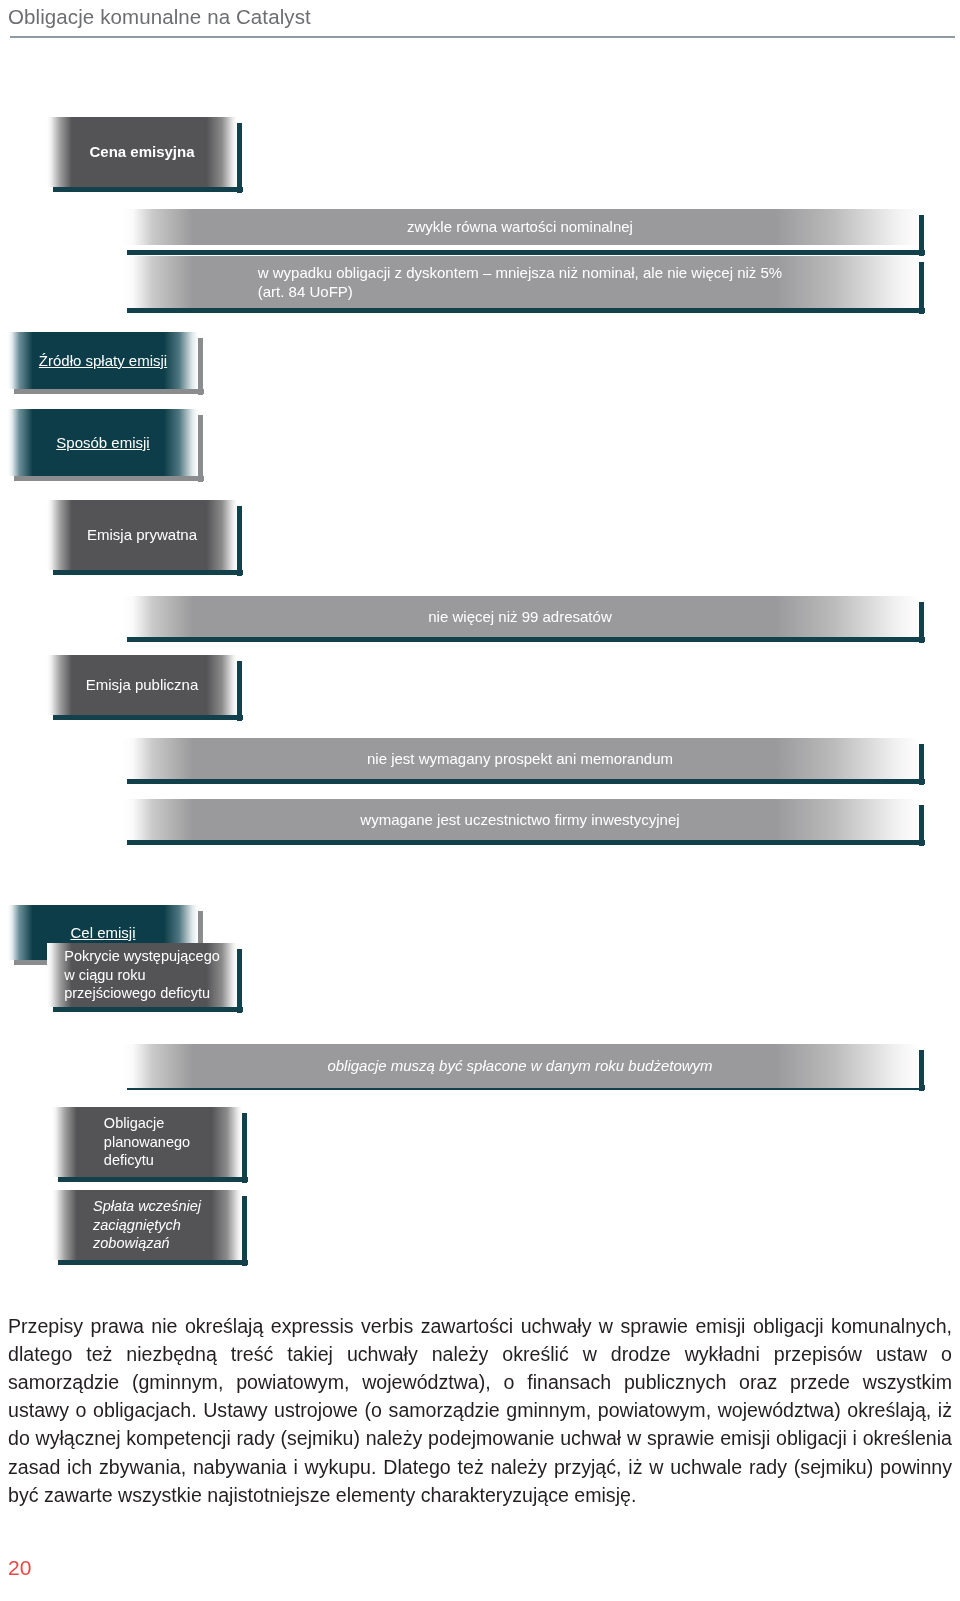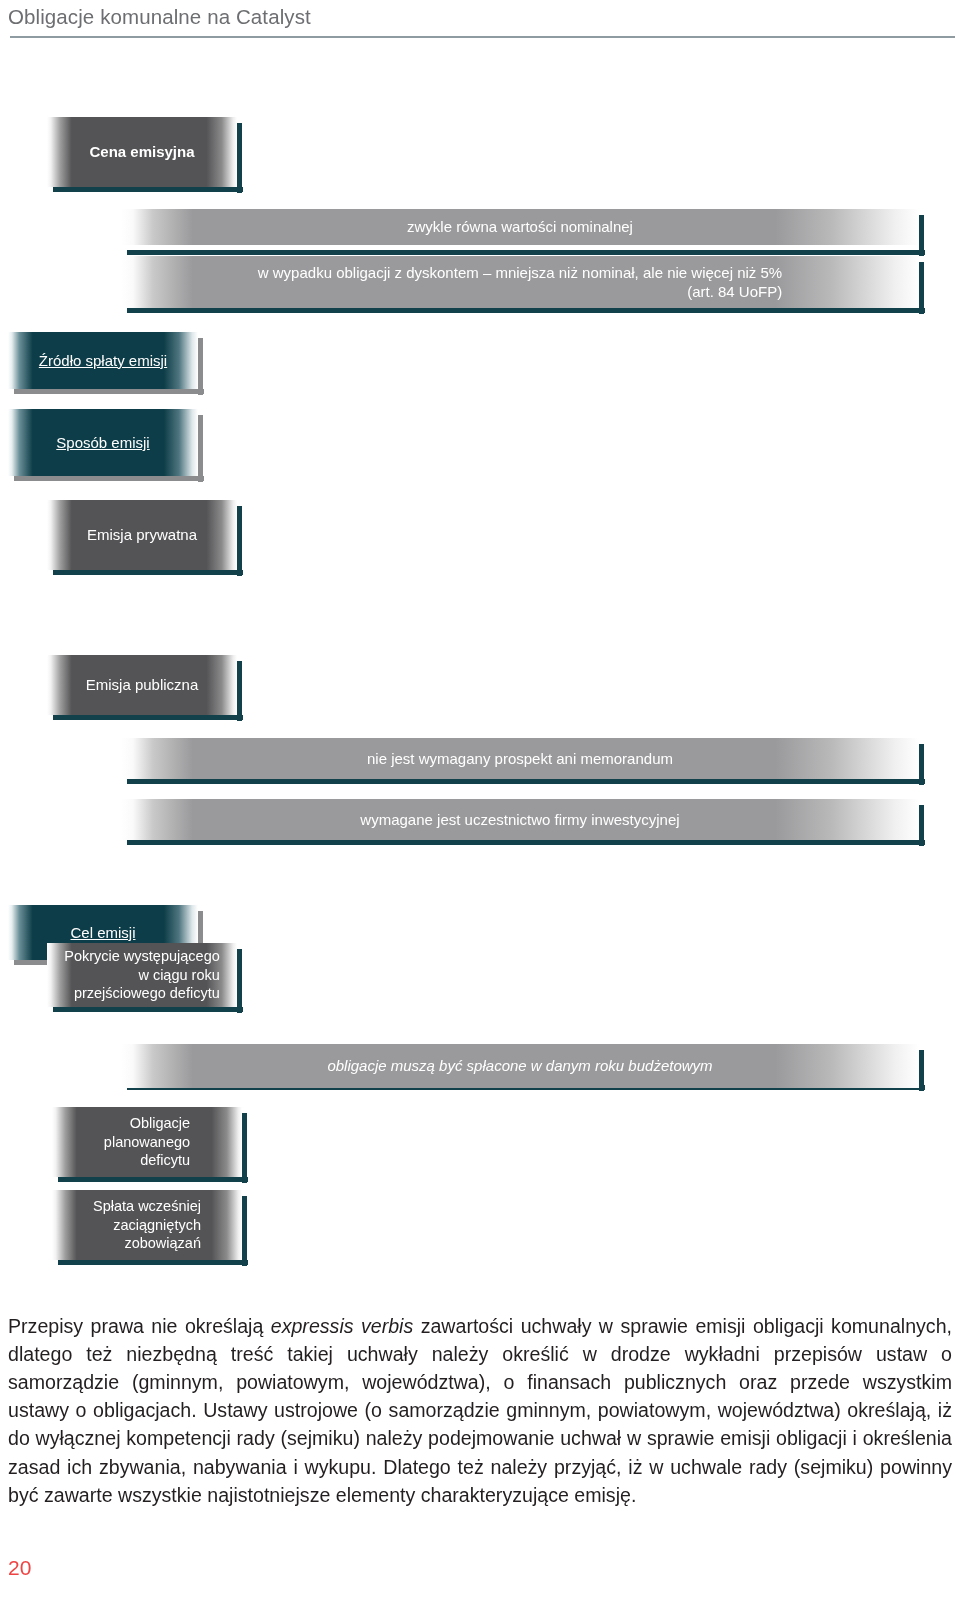--- a/index.html
+++ b/index.html
@@ -57,21 +57,21 @@
   }
   .node .face {
     position: absolute;
     left: 0;
     top: 0;
     right: 0;
     bottom: 0;
     display: flex;
     align-items: center;
     justify-content: center;
-    text-align: right;
+    text-align: left;
     color: #ffffff;
     line-height: 1.28;
     padding: 18px 10px;
     box-sizing: border-box;
   }
   
   .node .sh-right {
     position: absolute;
     top: 6px;
     width: 5px;
@@ -117,21 +117,21 @@
     left: 8px;
     top: 1292px;
     width: 944px;
     font-size: 19.6px;
     line-height: 1.44;
     color: #231f20;
     text-align: justify;
     text-justify: inter-word;
     hyphens: manual;
   }
-  #body-copy .ital { font-style: italic; }
+  #body-copy .ital { }
 
   
   #folio {
     position: absolute;
     left: 8px;
     top: 1556px;
     font-size: 21px;
     color: #ef4444;
   }
 </style>
@@ -175,20 +175,25 @@
     <div class="sh-bottom" style="top:67px;  width:190px;"></div>
     <div class="face">Sposób emisji</div>
   </div>
 
   <div class="node kind-grey" style="left:47px; top:500px; width:190px; height:70px;">
     <div class="sh-right" style="left:190px; height:70px;"></div>
     <div class="sh-bottom" style="top:70px;  width:190px;"></div>
     <div class="face" style="font-weight:400;">Emisja prywatna</div>
   </div>
 
+  <div class="node kind-bar" style="left:121px; top:596px; width:798px; height:41px;">
+    <div class="sh-right" style="left:798px; height:41px;"></div>
+    <div class="sh-bottom" style="top:41px;  width:798px;"></div>
+    <div class="face">nie więcej niż 99 adresatów</div>
+  </div>
 
   <div class="node kind-grey" style="left:47px; top:655px; width:190px; height:60px;">
     <div class="sh-right" style="left:190px; height:60px;"></div>
     <div class="sh-bottom" style="top:60px;  width:190px;"></div>
     <div class="face" style="font-weight:400;">Emisja publiczna</div>
   </div>
 
   <div class="node kind-bar" style="left:121px; top:738px; width:798px; height:41px;">
     <div class="sh-right" style="left:798px; height:41px;"></div>
     <div class="sh-bottom" style="top:41px;  width:798px;"></div>
@@ -225,21 +230,21 @@
     <div class="sh-right" style="left:190px; height:70px;"></div>
     <div class="sh-bottom" style="top:70px;  width:190px;"></div>
     <div class="face" style="white-space:pre-line; font-weight:400; font-size:14.5px;">Obligacje
 planowanego
 deficytu</div>
   </div>
 
   <div class="node kind-grey" style="left:52px; top:1190px; width:190px; height:70px;">
     <div class="sh-right" style="left:190px; height:70px;"></div>
     <div class="sh-bottom" style="top:70px;  width:190px;"></div>
-    <div class="face" style="white-space:pre-line; font-weight:400; font-size:14.5px;">Spłata wcześniej
+    <div class="face" style="white-space:pre-line; font-weight:400; font-size:14.5px;font-style:italic;">Spłata wcześniej
 zaciągniętych
 zobowiązań</div>
   </div>
 
 </div>
 
 <p id="body-copy"><span>Przepisy prawa nie określają </span><span class="ital">expressis verbis</span><span> zawartości uchwały w sprawie emisji obligacji komunalnych, dlatego też niezbędną treść takiej uchwały należy określić w drodze wykładni przepisów ustaw o samorządzie (gminnym, powiatowym, województwa), o finansach publicznych oraz przede wszystkim ustawy o obligacjach. Ustawy ustrojowe (o samorządzie gminnym, powiatowym, województwa) określają, iż do wyłącznej kompetencji rady (sejmiku) należy podejmowanie uchwał w sprawie emisji obligacji i określenia zasad ich zbywania, nabywania i wykupu. Dlatego też należy przyjąć, iż w uchwale rady (sejmiku) powinny być zawarte wszystkie najistotniejsze elementy charakteryzujące emisję.</span></p>
 
 <div id="folio">20</div>
 

